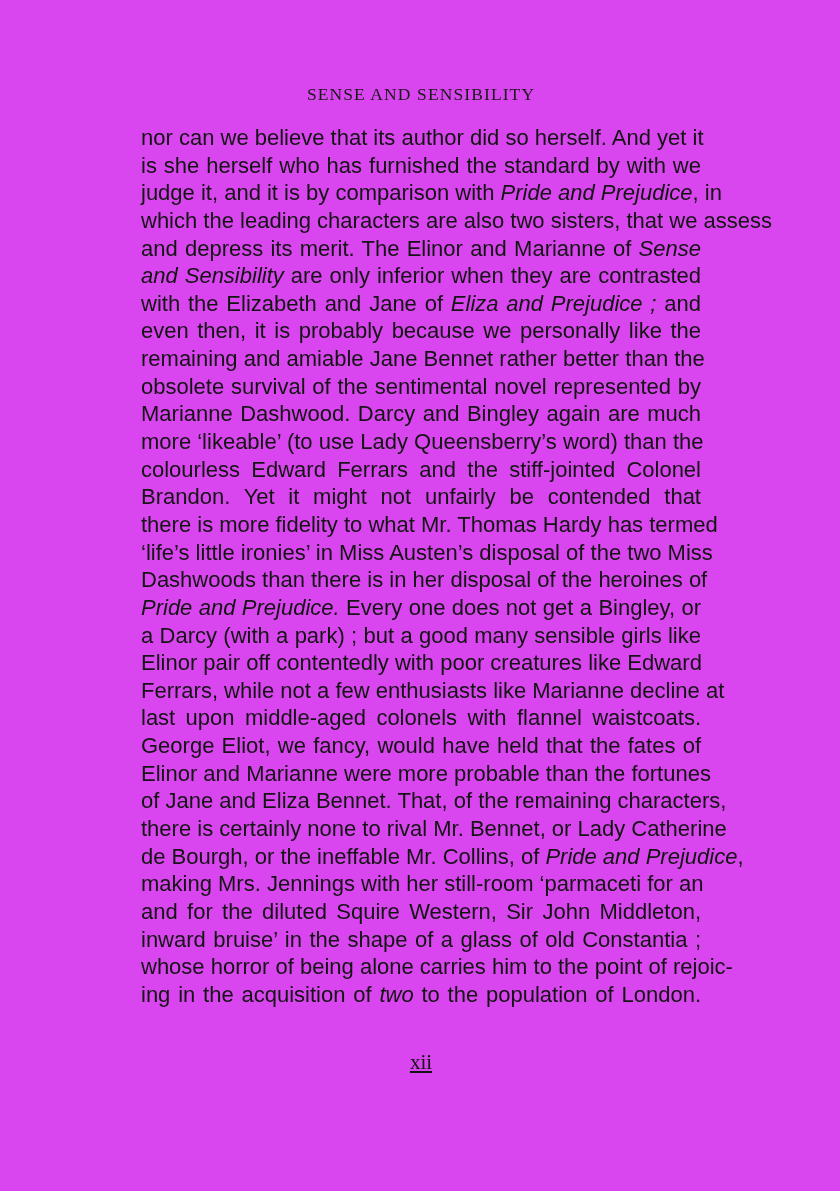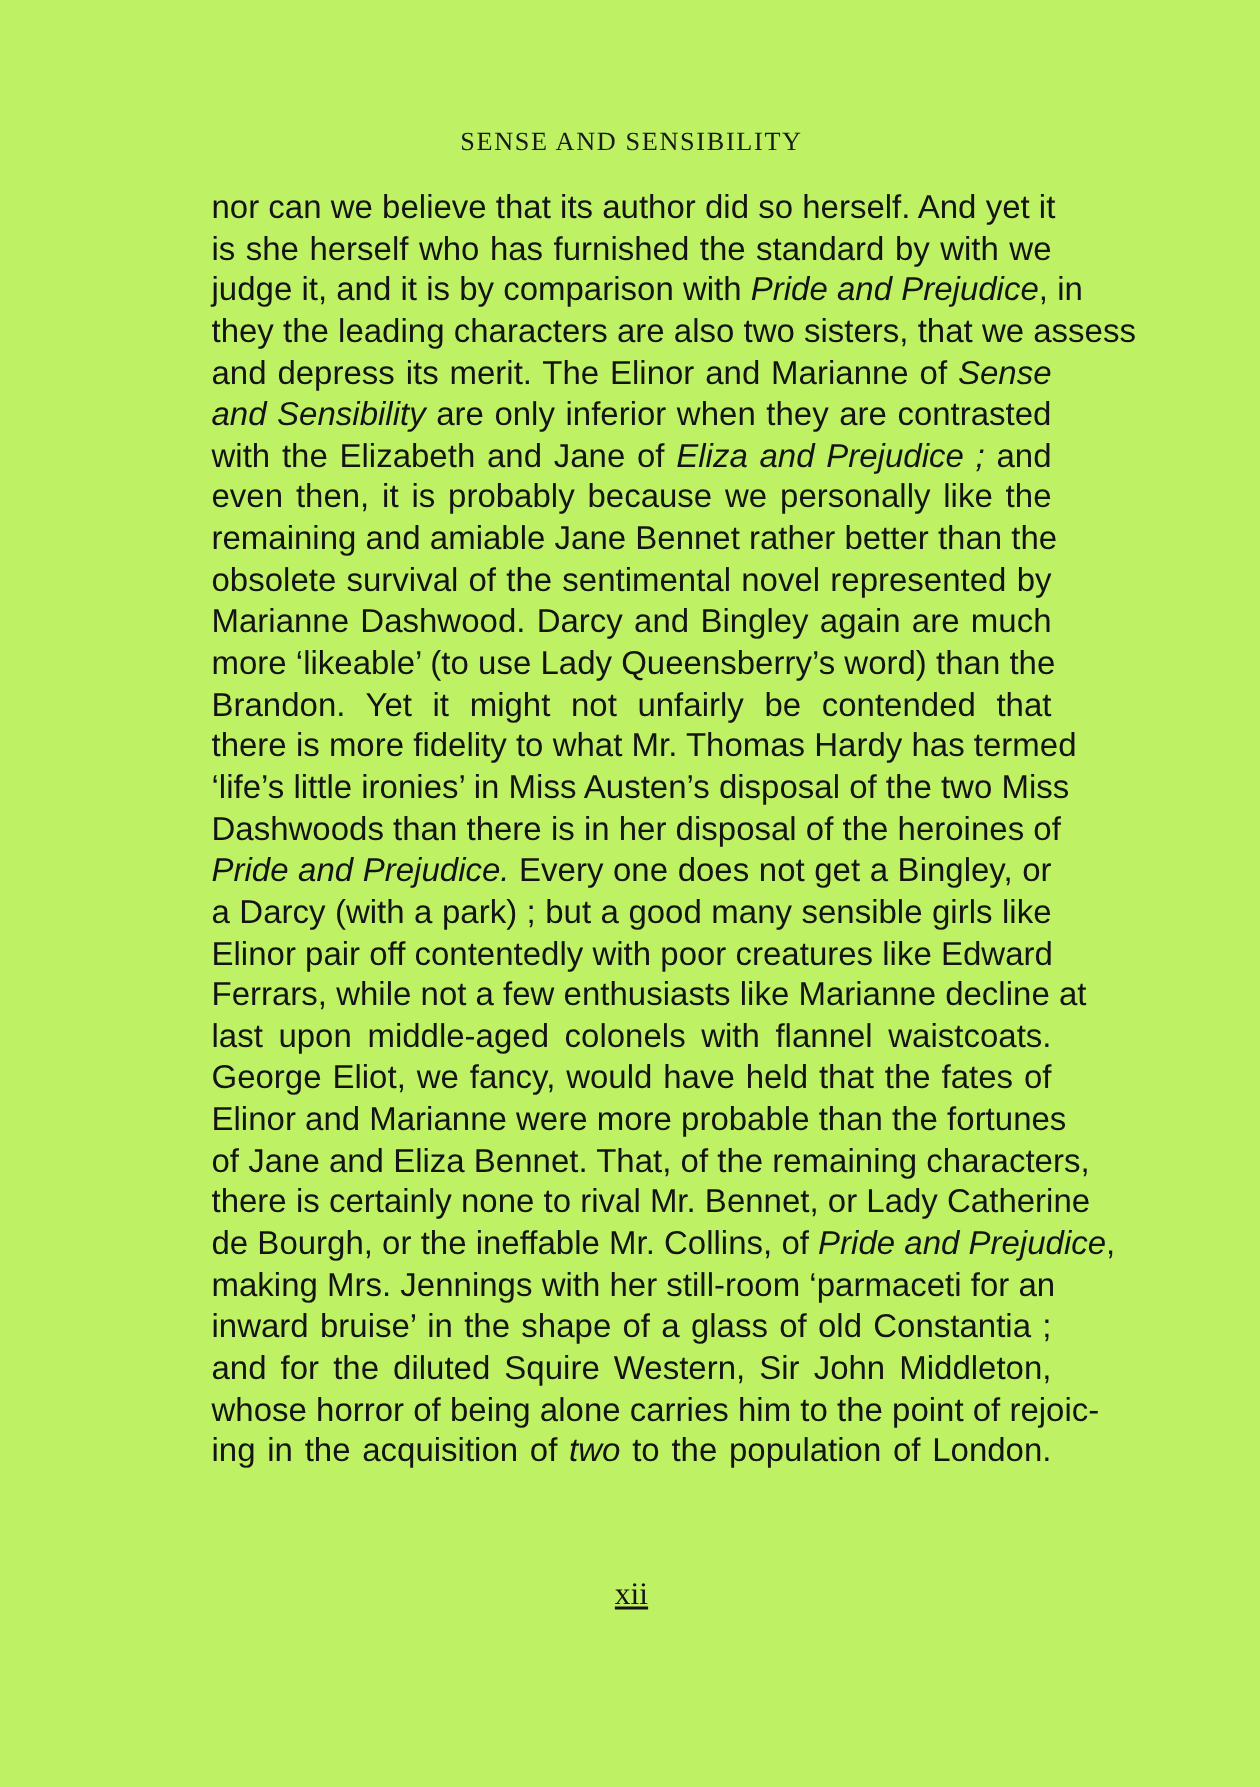--- a/index.html
+++ b/index.html
@@ -1,19 +1,19 @@
 <!DOCTYPE html>
 <html><head>
 <meta charset="utf-8">
 <style>
   html, body { margin: 0; padding: 0; background: #ffffff; }
   body { width: 840px; height: 1191px; position: relative; overflow: hidden; }
   .page {
     position: absolute; left: 0; top: 0; width: 840px; height: 1191px;
-    background: #bef264;
+    background: #d946ef;
   }
   .running-head {
     position: absolute; top: 84px; left: 141px; width: 560px;
     text-align: center;
     font-family: "Liberation Serif", "DejaVu Serif", serif;
     font-size: 17.5px; letter-spacing: 1.1px; color: #1a1a1a;
   }
   .body-text {
     position: absolute; top: 124px; left: 141px; width: 560px;
     font-family: Liberation Sans, sans-serif;
@@ -34,43 +34,44 @@
 </style>
 </head>
 <body>
 
 <div class="page">
   <div class="running-head">SENSE AND SENSIBILITY</div>
   <div class="body-text" id="body-text">
       <span class="line"><span>nor can we believe that its author did so herself. And yet it</span></span>
       <span class="line"><span>is she herself who has furnished the standard by with we</span></span>
       <span class="line"><span>judge it, and it is by comparison with </span><span class="it">Pride and Prejudice</span><span>, in</span></span>
-      <span class="line"><span>they the leading characters are also two sisters, that we assess</span></span>
+      <span class="line"><span>which the leading characters are also two sisters, that we assess</span></span>
       <span class="line"><span>and depress its merit. The Elinor and Marianne of </span><span class="it">Sense</span></span>
       <span class="line"><span class="it">and Sensibility</span><span> are only inferior when they are contrasted</span></span>
       <span class="line"><span>with the Elizabeth and Jane of </span><span class="it">Eliza and Prejudice ;</span><span> and</span></span>
       <span class="line"><span>even then, it is probably because we personally like the</span></span>
       <span class="line"><span>remaining and amiable Jane Bennet rather better than the</span></span>
       <span class="line"><span>obsolete survival of the sentimental novel represented by</span></span>
       <span class="line"><span>Marianne Dashwood. Darcy and Bingley again are much</span></span>
       <span class="line"><span>more ‘likeable’ (to use Lady Queensberry’s word) than the</span></span>
+      <span class="line"><span>colourless Edward Ferrars and the stiff-jointed Colonel</span></span>
       <span class="line"><span>Brandon. Yet it might not unfairly be contended that</span></span>
       <span class="line"><span>there is more fidelity to what Mr. Thomas Hardy has termed</span></span>
       <span class="line"><span>‘life’s little ironies’ in Miss Austen’s disposal of the two Miss</span></span>
       <span class="line"><span>Dashwoods than there is in her disposal of the heroines of</span></span>
       <span class="line"><span class="it">Pride and Prejudice.</span><span> Every one does not get a Bingley, or</span></span>
       <span class="line"><span>a Darcy (with a park) ; but a good many sensible girls like</span></span>
       <span class="line"><span>Elinor pair off contentedly with poor creatures like Edward</span></span>
       <span class="line"><span>Ferrars, while not a few enthusiasts like Marianne decline at</span></span>
       <span class="line"><span>last upon middle-aged colonels with flannel waistcoats.</span></span>
       <span class="line"><span>George Eliot, we fancy, would have held that the fates of</span></span>
       <span class="line"><span>Elinor and Marianne were more probable than the fortunes</span></span>
       <span class="line"><span>of Jane and Eliza Bennet. That, of the remaining characters,</span></span>
       <span class="line"><span>there is certainly none to rival Mr. Bennet, or Lady Catherine</span></span>
       <span class="line"><span>de Bourgh, or the ineffable Mr. Collins, of </span><span class="it">Pride and Prejudice</span><span>,</span></span>
       <span class="line"><span>making Mrs. Jennings with her still-room ‘parmaceti for an</span></span>
+      <span class="line"><span>and for the diluted Squire Western, Sir John Middleton,</span></span>
       <span class="line"><span>inward bruise’ in the shape of a glass of old Constantia ;</span></span>
-      <span class="line"><span>and for the diluted Squire Western, Sir John Middleton,</span></span>
       <span class="line"><span>whose horror of being alone carries him to the point of rejoic-</span></span>
       <span class="line last"><span>ing in the acquisition of </span><span class="it">two</span><span> to the population of London.</span></span>
     </div>
   <div class="folio">xii</div>
 </div>
 
 </body></html>

